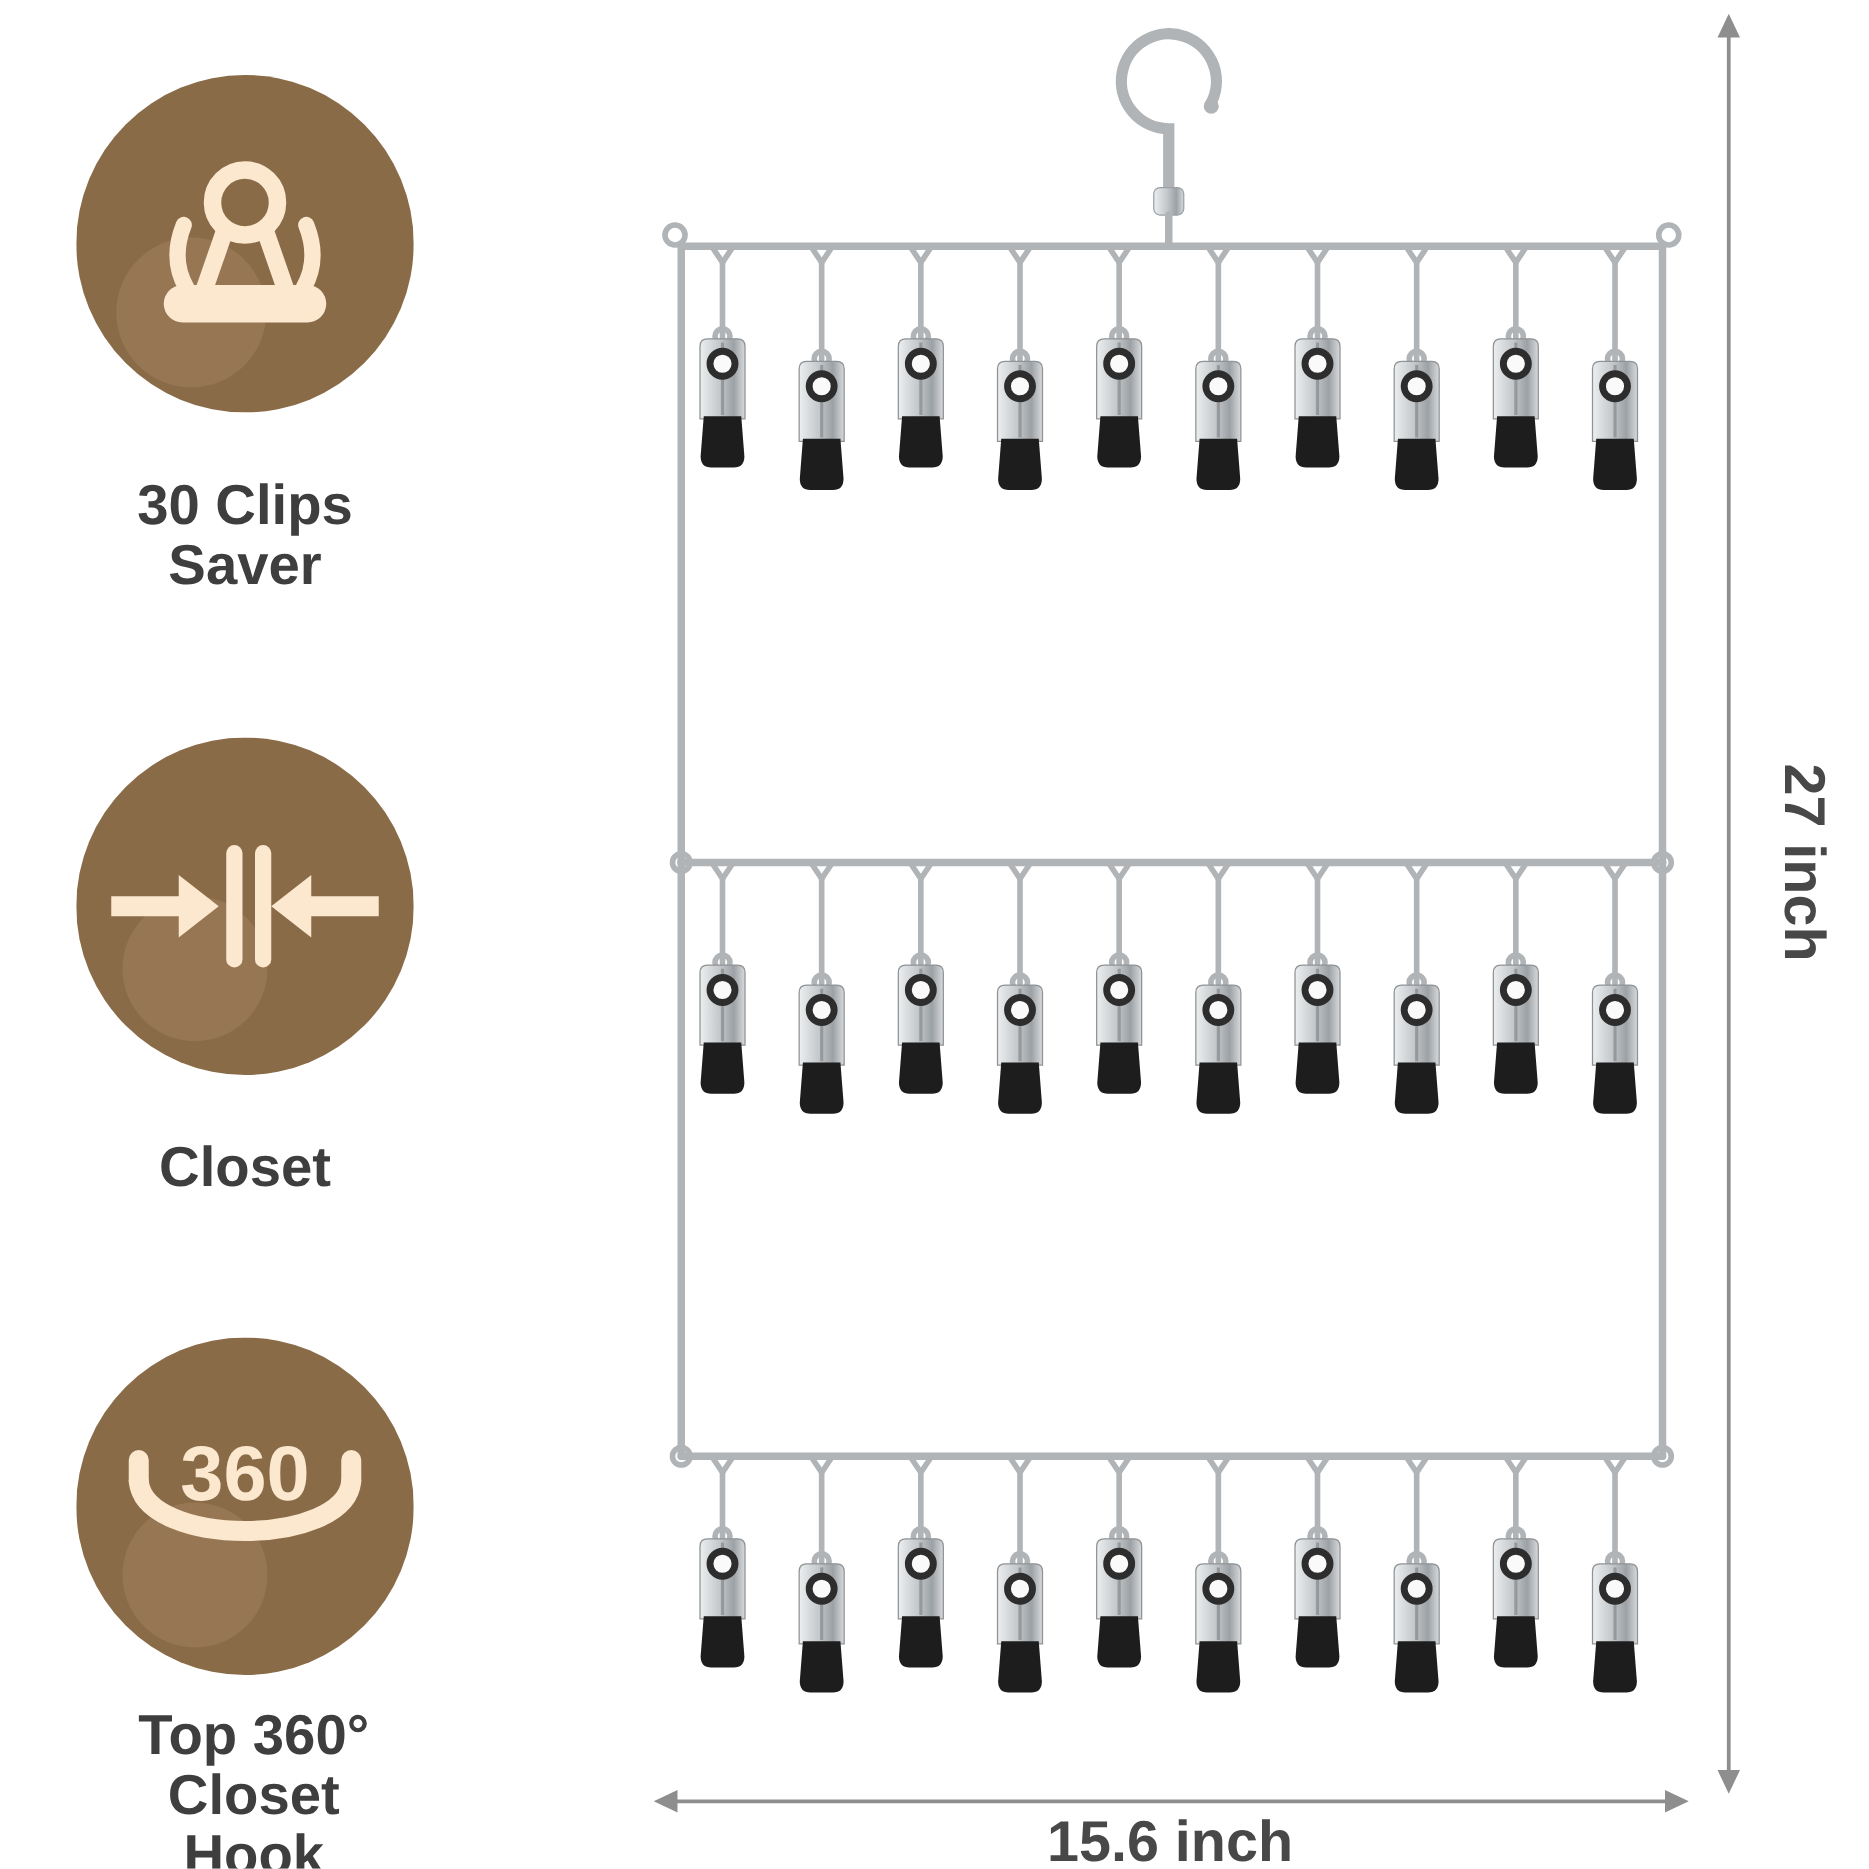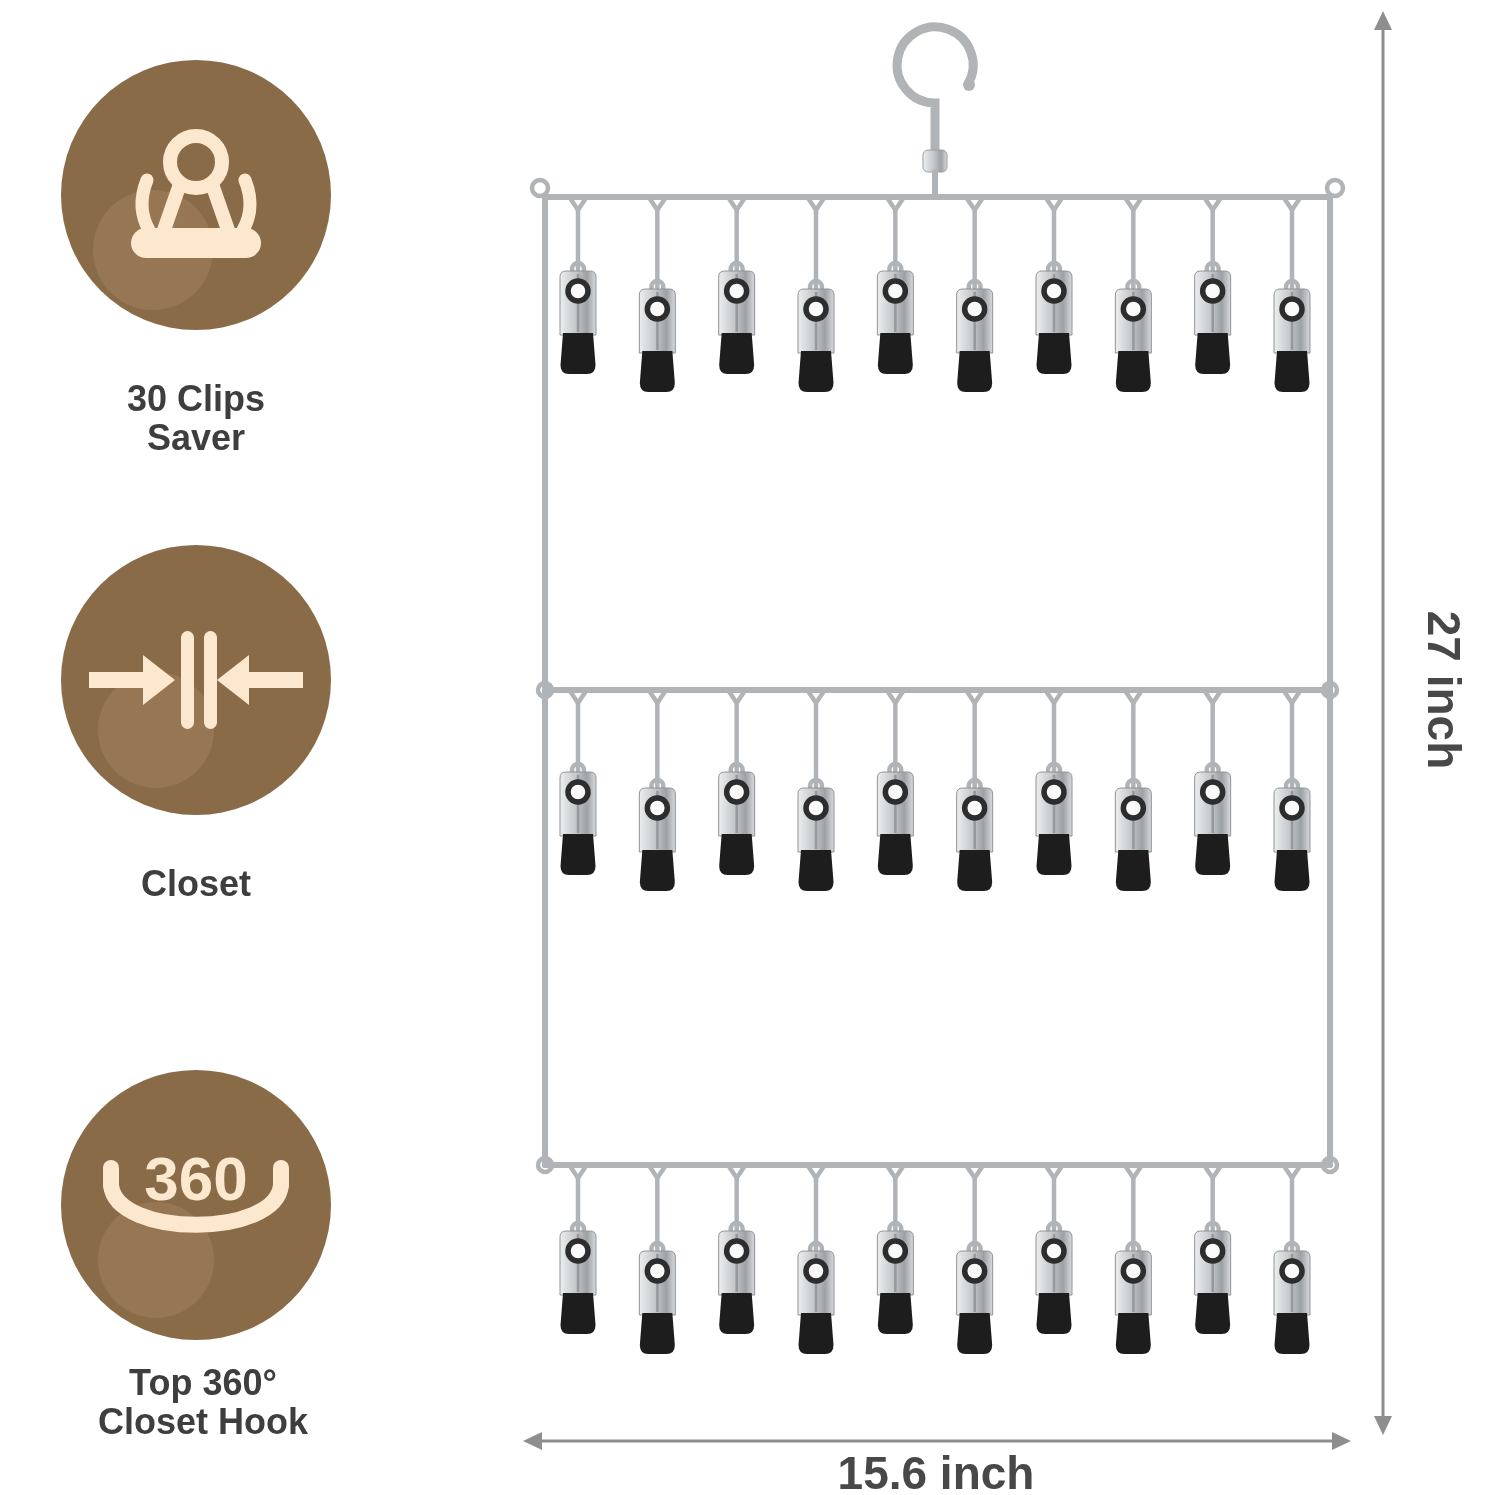--- a/index.html
+++ b/index.html
@@ -16,21 +16,21 @@
   .badge-bg{fill:var(--badge-brown,#8a6b48);}
   .blob{fill:#a3845e;opacity:.5;}
   .cream{fill:var(--badge-cream,#fbe8cf);}
   .cream-stroke{stroke:var(--badge-cream,#fbe8cf);fill:none;stroke-linecap:round;}
   .w13{stroke-width:13;}
   .w14{stroke-width:14;}
   .w16{stroke-width:16;}
   .icon-text{font-weight:700;font-size:62px;font-family:"Liberation Sans",sans-serif;fill:var(--badge-cream,#fbe8cf);}
   .badge-label{
     margin-top:50px;
-    font-weight:700;font-size:36px;line-height:1.07;
+    font-weight:700;font-size:45px;line-height:1.07;
     color:var(--text-dark,#3e3e3e);
   }
   .badge.tight .badge-label{margin-top:24px;margin-left:14px;}
   
   .hanger-layer{position:absolute;left:0;top:0;width:1495px;height:1495px;}
   .wire{stroke:var(--wire-gray,#b0b4b7);stroke-width:6;fill:none;stroke-linecap:round;}
   .wire.thin{stroke-width:4.5;}
   .wire.thick{stroke-width:9;}
   .dim{stroke:var(--dim-gray,#8e8e8e);stroke-width:3;fill:none;}
   .dim-arrow{fill:var(--dim-gray,#8e8e8e);}
@@ -442,21 +442,21 @@
         <path class="cream-stroke w13" d="M184 120 C192 140 190 156 182 170"></path>
         <rect class="cream" x="70" y="168" width="130" height="30" rx="15"></rect>
       </g>
     </svg>
     <div class="badge-label">
       <div>30 Clips</div>
       <div>Saver</div>
     </div>
   </div>
 
-  <div class="badge" style="top:545px">
+  <div class="badge" style="top:590px">
     <svg class="badge-icon" viewBox="0 0 270 270">
       <circle class="badge-bg" cx="135" cy="135" r="135"></circle>
       <circle class="blob" cx="95" cy="185" r="58"></circle>
       <g>
         <path class="cream" d="M28 127 H82 V110 L114 135 L82 160 V143 H28 Z"></path>
         <path class="cream" d="M242 127 H188 V110 L156 135 L188 160 V143 H242 Z"></path>
         <rect class="cream" x="120" y="86" width="13" height="98" rx="6.5"></rect>
         <rect class="cream" x="143" y="86" width="13" height="98" rx="6.5"></rect>
       </g>
     </svg>

